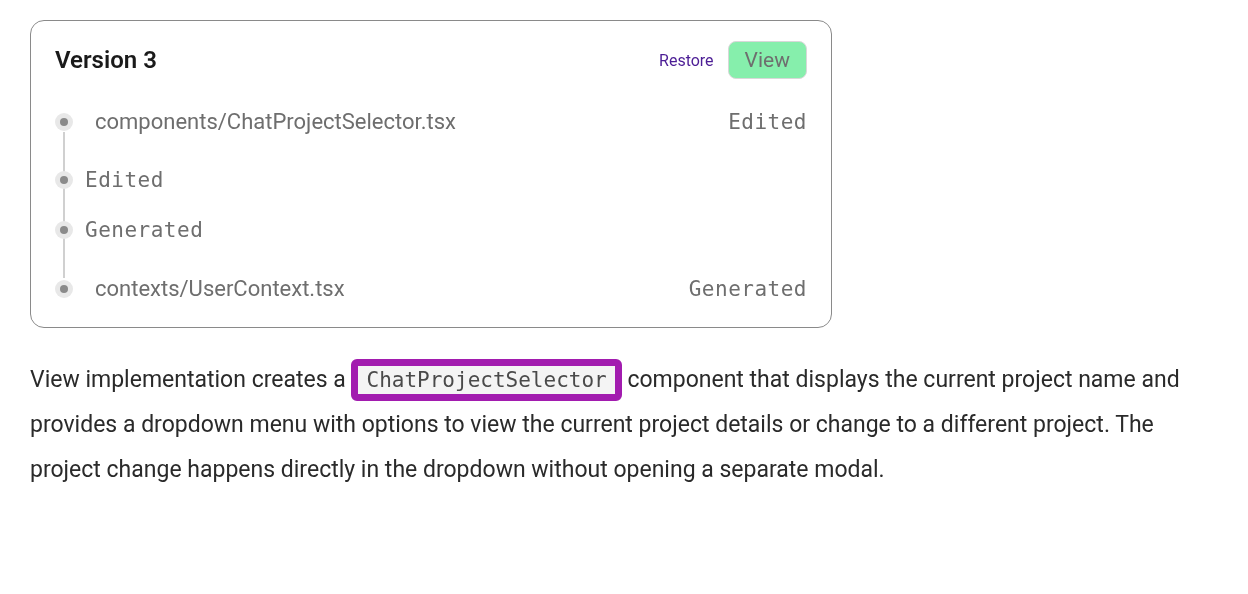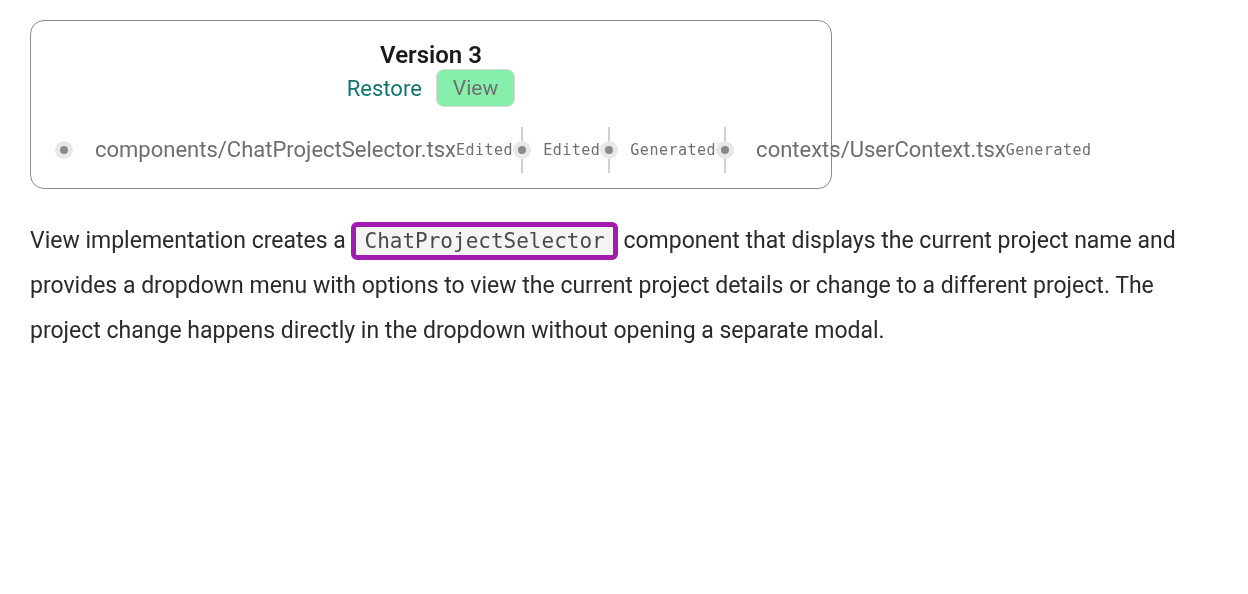--- a/index.html
+++ b/index.html
@@ -19,53 +19,52 @@
       border-radius: 14px;
       padding: 20px 24px 18px 24px;
       width: 802px;
       background: #ffffff;
     }
     .version-header {
       display: flex;
       align-items: center;
       justify-content: space-between;
       margin-bottom: 22px;
-      flex-direction: column;
     }
     .version-title {
       font-size: 24px;
       font-weight: 600;
       color: #1a1a1a;
     }
     .header-actions {
       display: flex;
       align-items: center;
       gap: 14px;
     }
     .restore-btn {
       background: transparent;
       border: none;
-      font-size: 22px;
-      color: #0f766e;
+      font-size: 16px;
+      color: #4c1d95;
       cursor: pointer;
       font-family: inherit;
     }
     .view-btn {
       background: #86efac;
       border: 1px solid #d8d8d8;
       border-radius: 8px;
       padding: 6px 16px;
       font-size: 21px;
       color: #6e6e6e;
       cursor: pointer;
       font-family: inherit;
     }
     .file-list {
       display: flex;
-      align-items: center;
+      flex-direction: column;
     }
     .file-row {
       display: flex;
       align-items: center;
       position: relative;
     }
     .bullet-col {
       width: 30px;
       display: flex;
       align-items: center;
@@ -90,21 +89,21 @@
       background: #8a8a8a;
     }
     .file-path {
       flex: 1;
       font-size: 22px;
       color: #6e6e6e;
       padding: 8px 0 8px 10px;
     }
     .file-status {
       font-family: ui-monospace, SFMono-Regular, Menlo, Monaco, Consolas, monospace;
-      font-size: 15px;
+      font-size: 21px;
       color: #6e6e6e;
       letter-spacing: 0.5px;
     }
     .row-spacer {
       height: 26px;
       position: relative;
     }
     .row-spacer .connector-line {
       position: absolute;
       left: 8px;
@@ -116,21 +115,21 @@
     .description {
       margin-top: 30px;
       font-size: 23px;
       line-height: 1.95;
       color: #2a2a2a;
       max-width: 1190px;
     }
     .inline-code {
       font-family: ui-monospace, SFMono-Regular, Menlo, Monaco, Consolas, monospace;
       background: #f4f4f4;
-      border: 5px solid #a21caf;
+      border: 7px solid #a21caf;
       border-radius: 6px;
       padding: 2px 8px;
       font-size: 21px;
       color: #4a4a4a;
     }
   </style>
 </head>
 <body>
 
 <div class="version-card">

